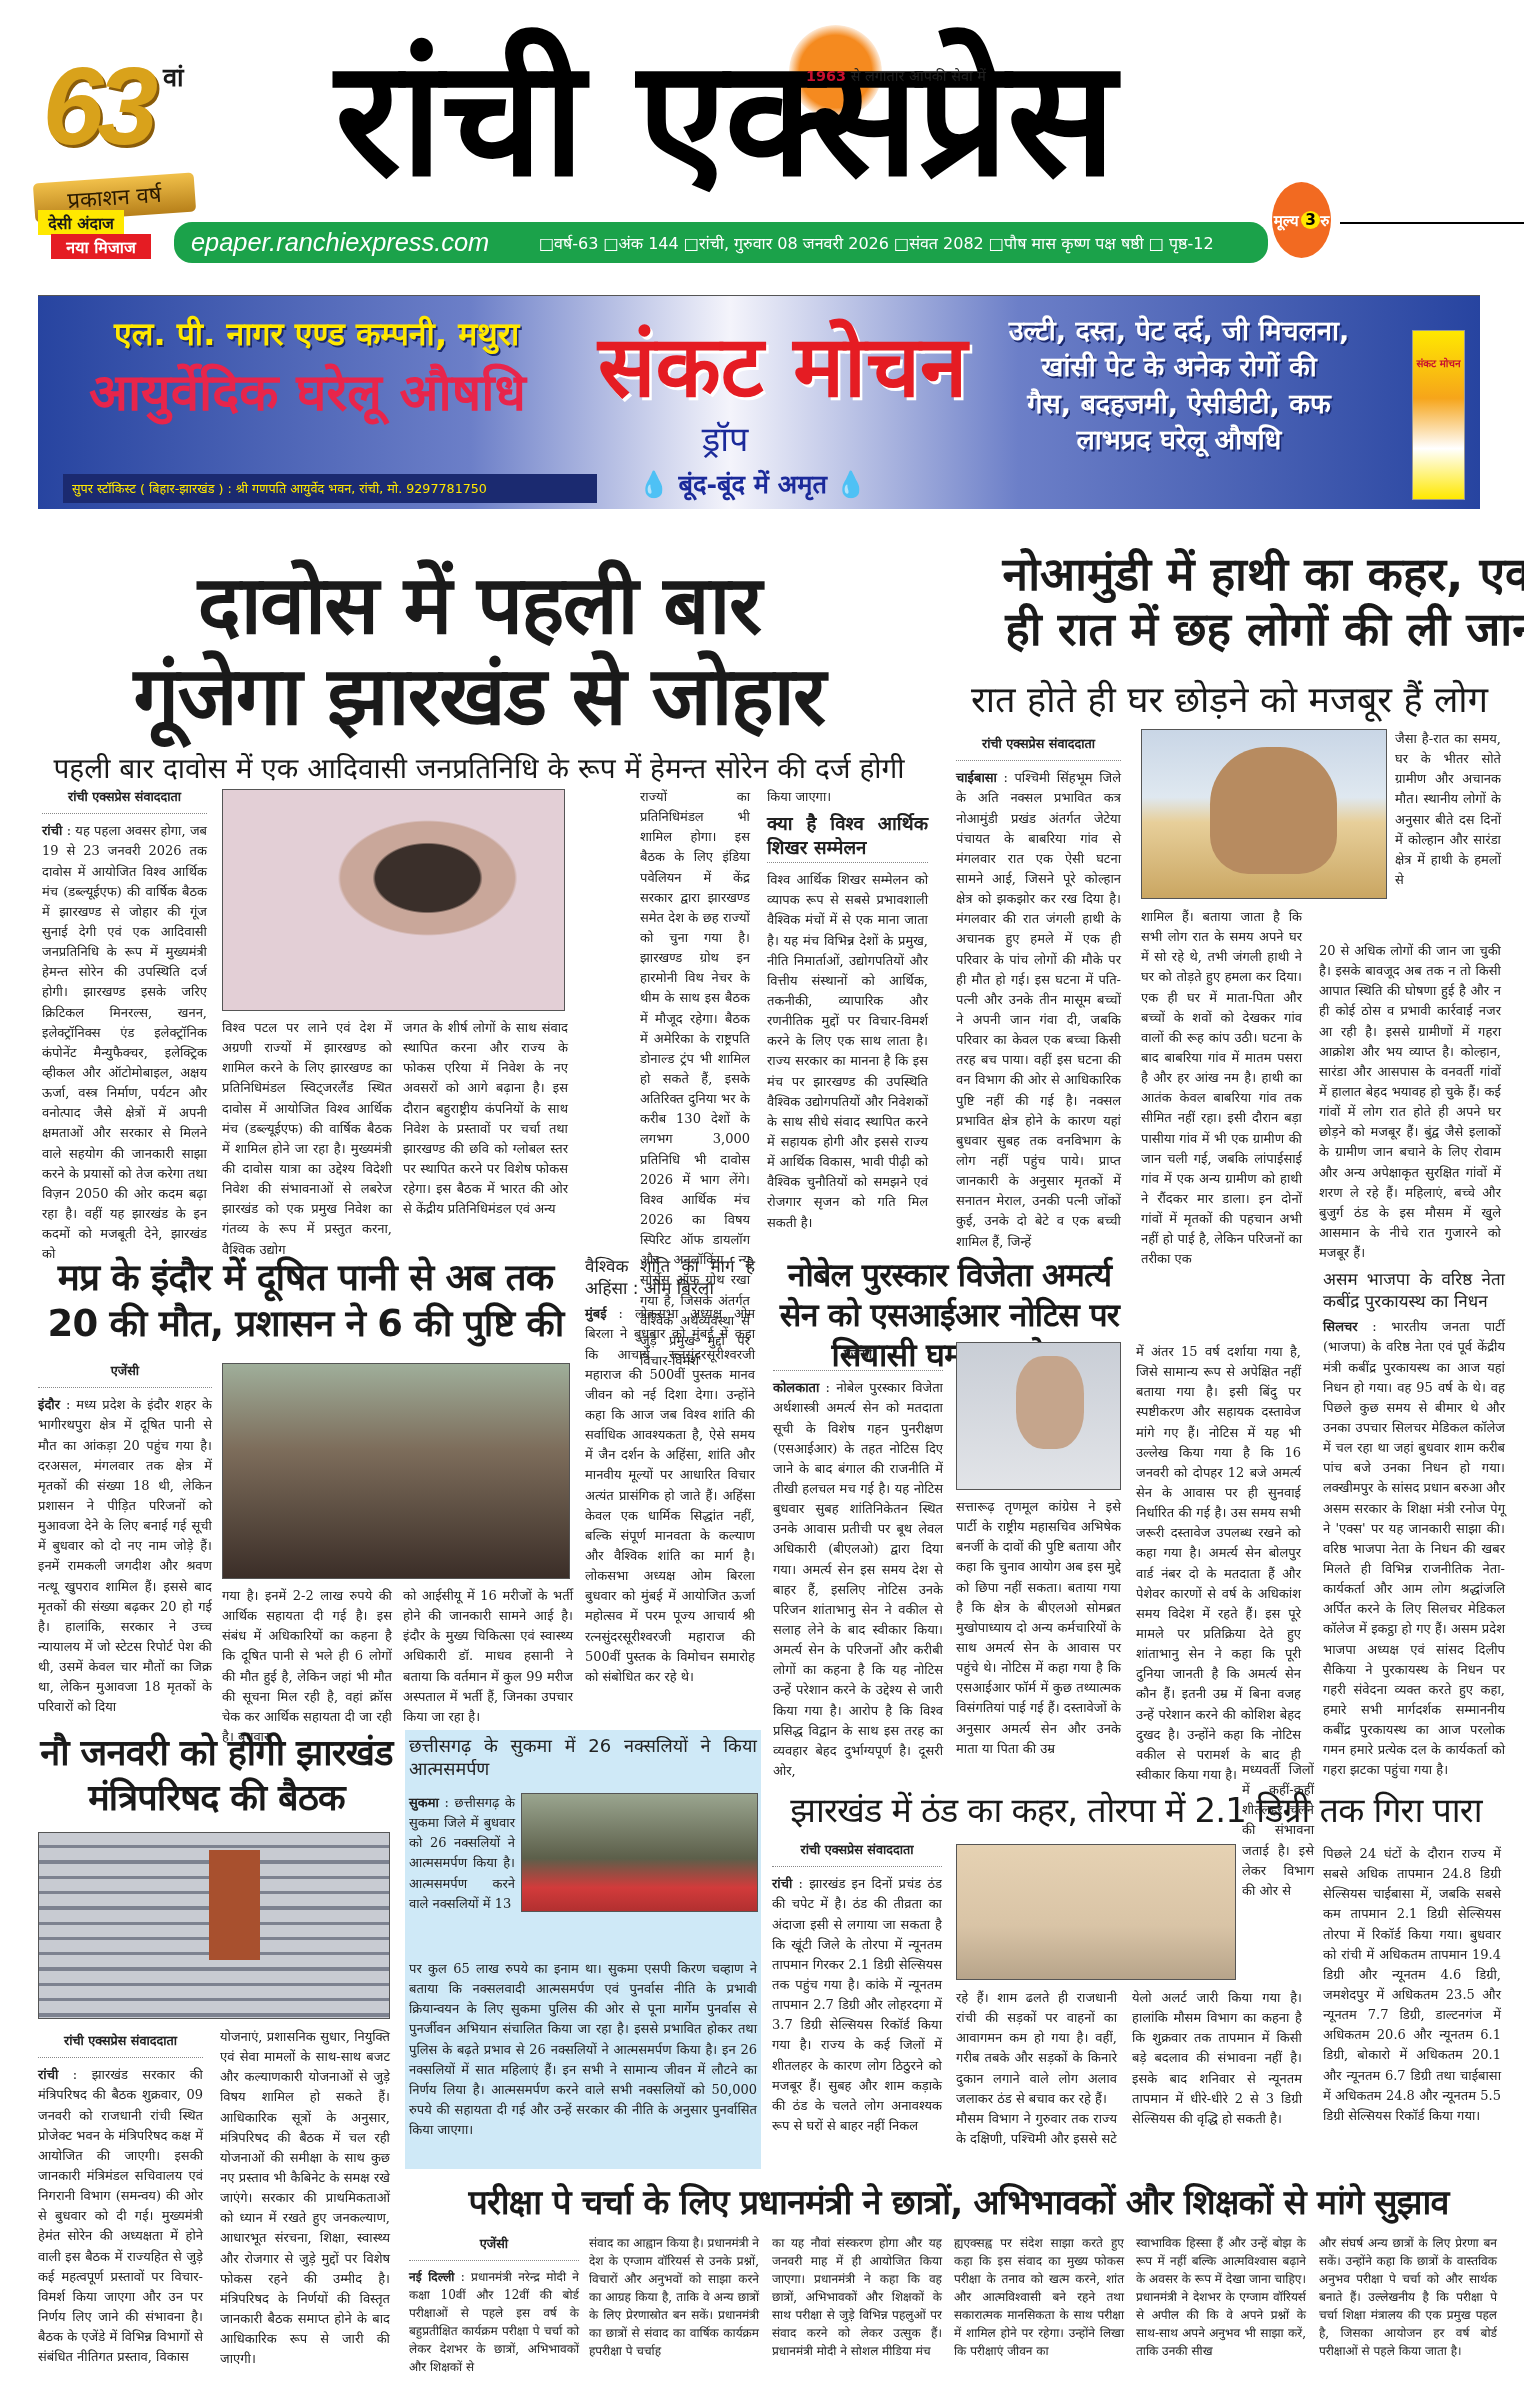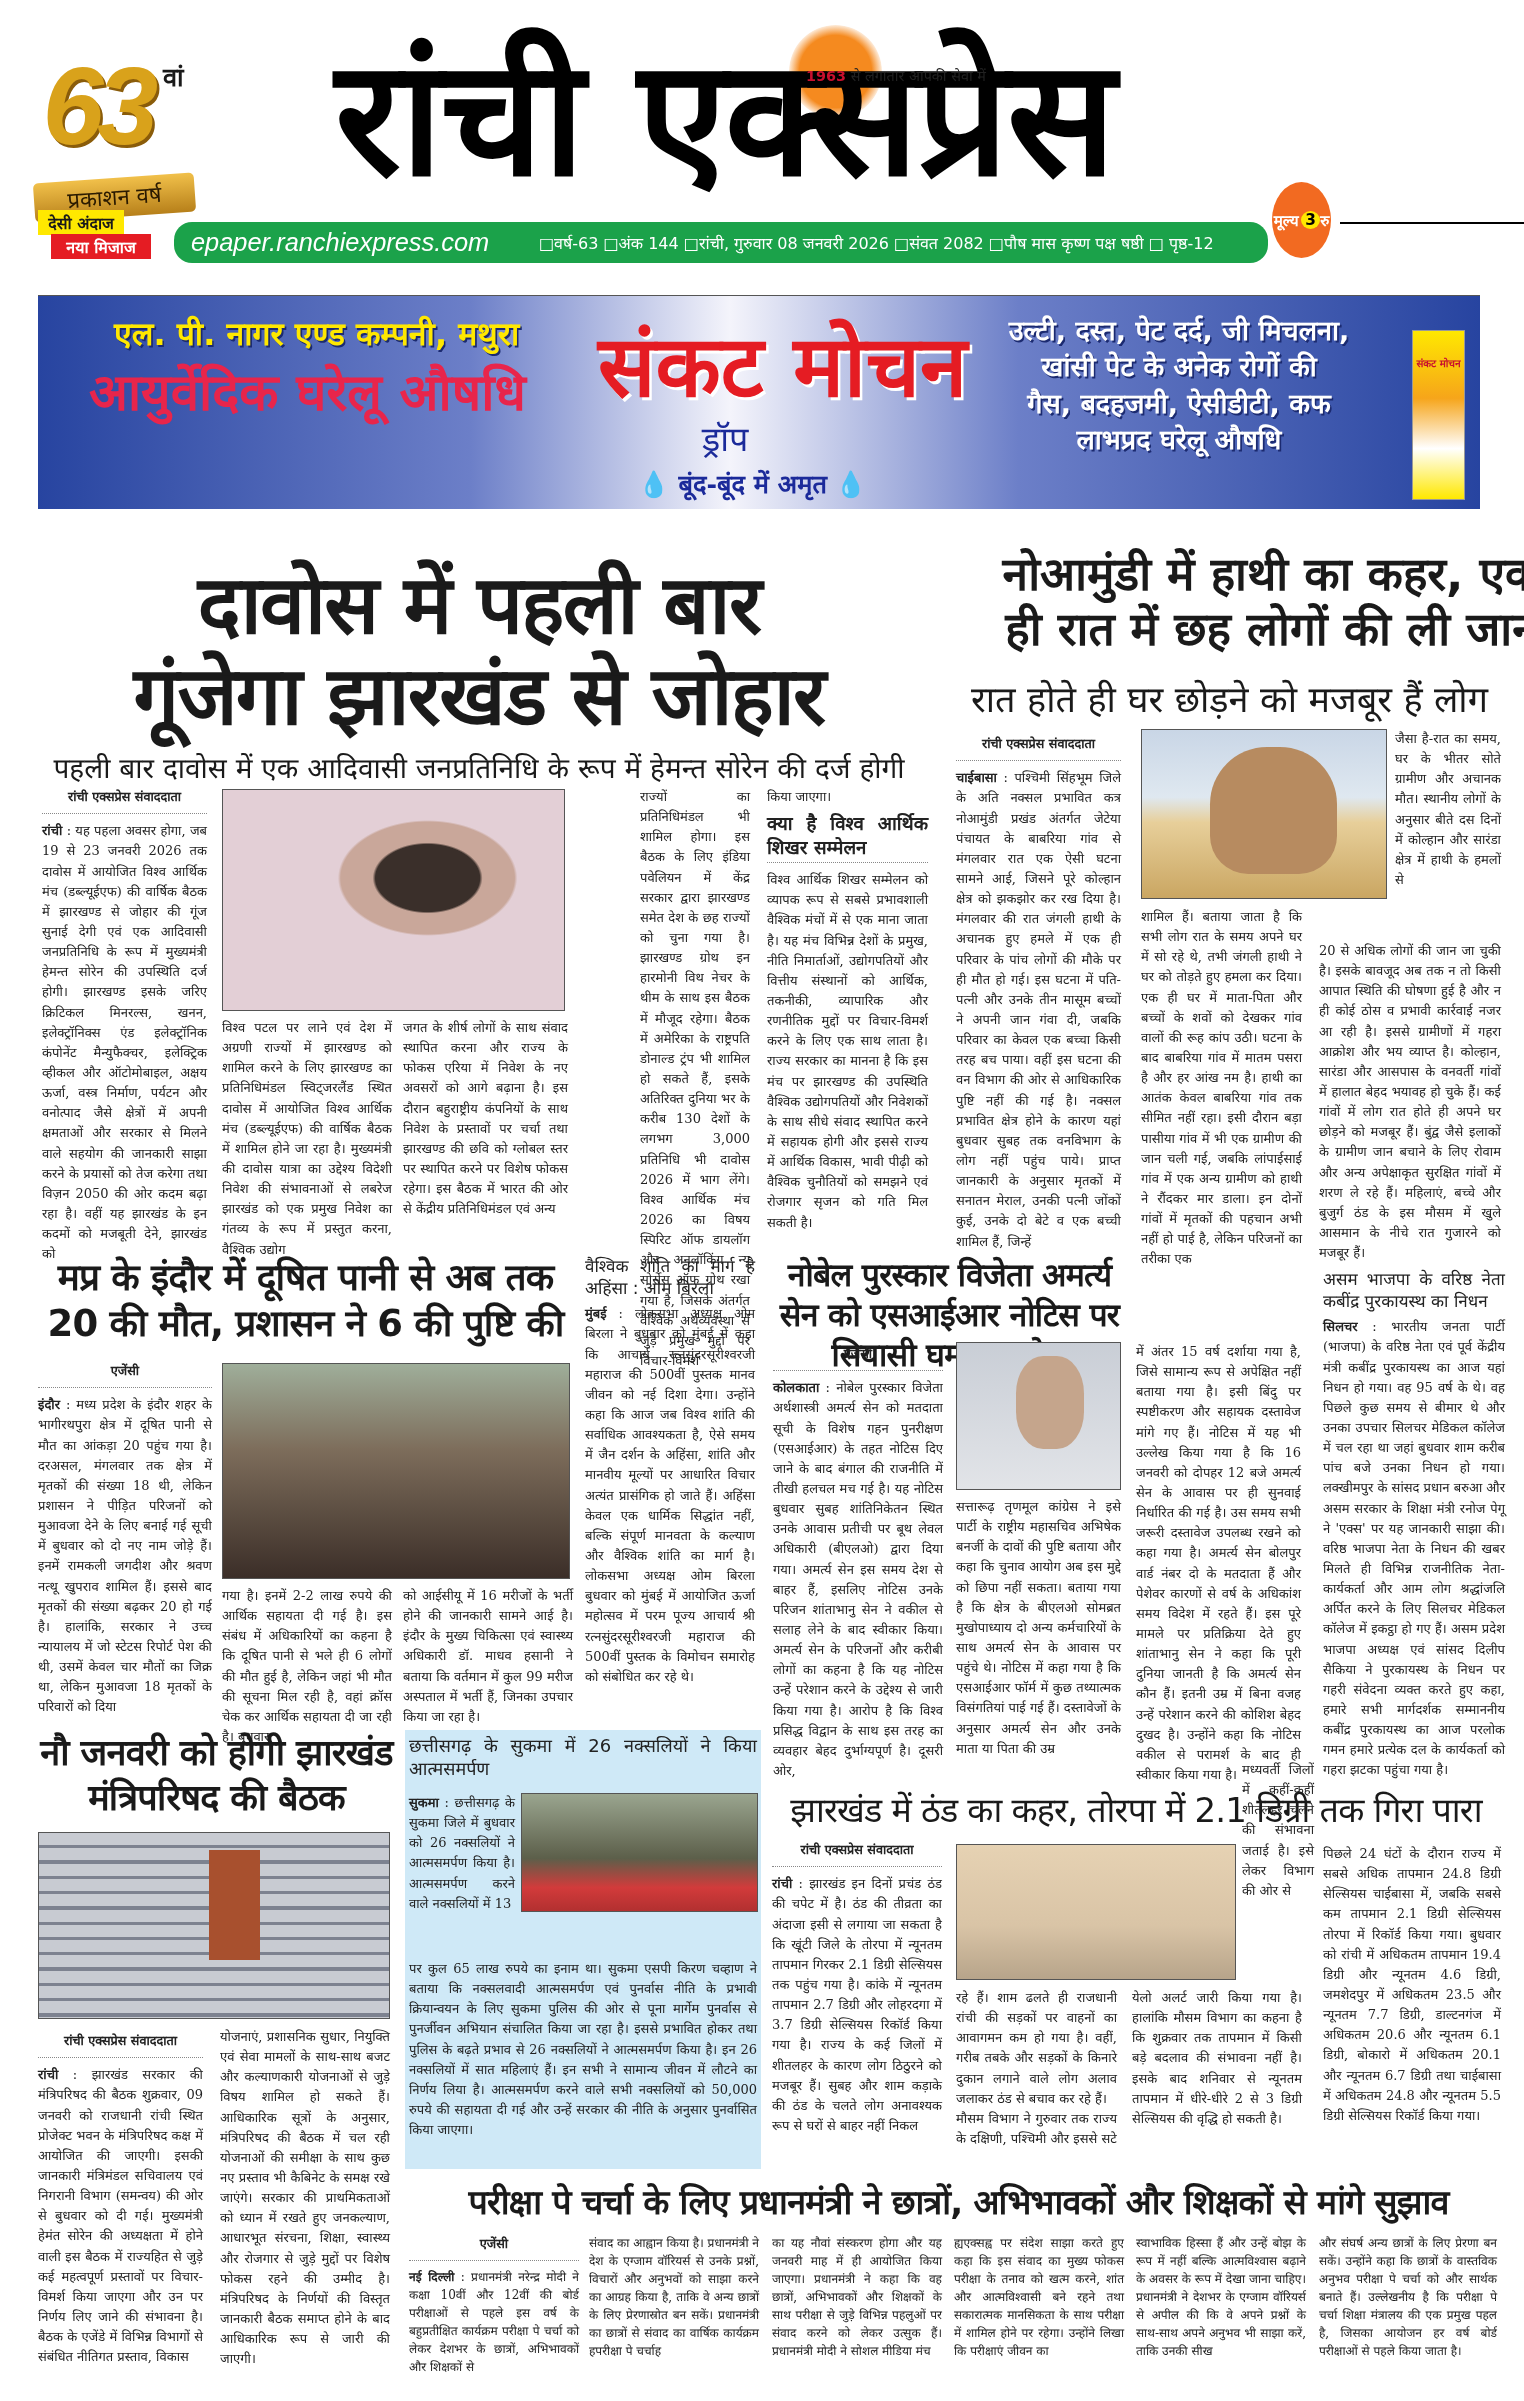--- a/index.html
+++ b/index.html
@@ -85,20 +85,21 @@
 <div class="abs price">
   <span>मूल्य</span>
     <span class="amt">3</span>
     <span>रु</span>
 </div>
 <div class="abs rule-right"></div>
 
 <div class="abs ad">
   <div class="co">एल. पी. नागर एण्ड कम्पनी, मथुरा</div>
   <div class="ayur">आयुर्वेदिक घरेलू औषधि</div>
+  <div class="stock">सुपर स्टॉकिस्ट ( बिहार-झारखंड ) : श्री गणपति आयुर्वेद भवन, रांची, मो. 9297781750</div>
   <div class="brand">संकट मोचन</div>
   <div class="drop">ड्रॉप</div>
   <div class="amrit">💧 <span>बूंद-बूंद में अमृत</span> 💧</div>
   <div class="uses">
     <div>उल्टी, दस्त, पेट दर्द, जी मिचलना,</div>
       <div>खांसी पेट के अनेक रोगों की</div>
       <div>गैस, बदहजमी, ऐसीडीटी, कफ</div>
       <div>लाभप्रद घरेलू औषधि</div>
   </div>
   <div class="box">संकट मोचन</div>

